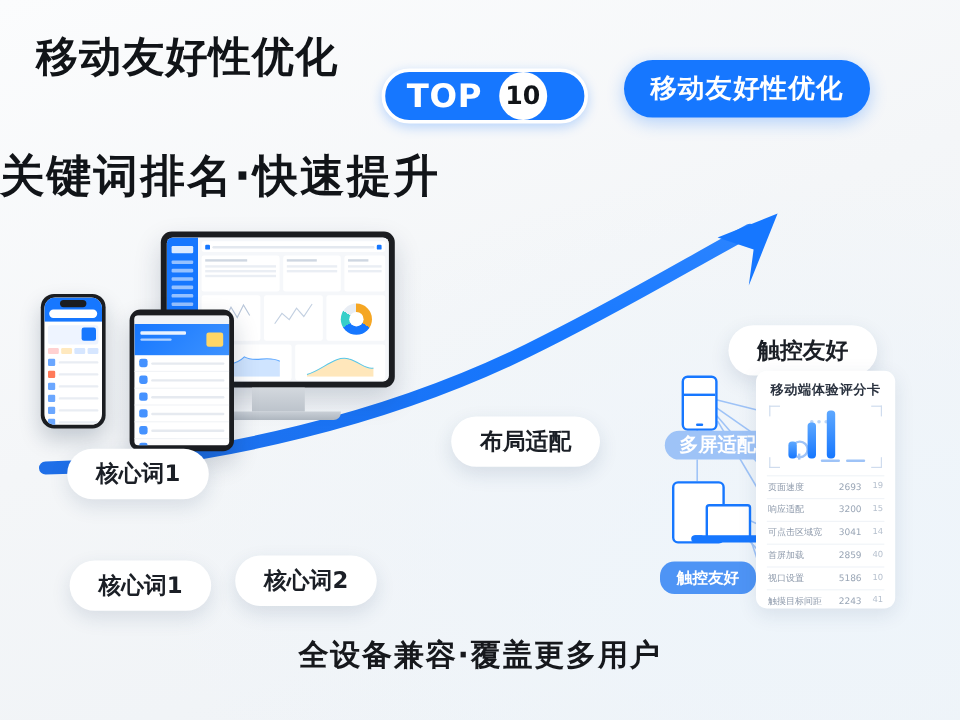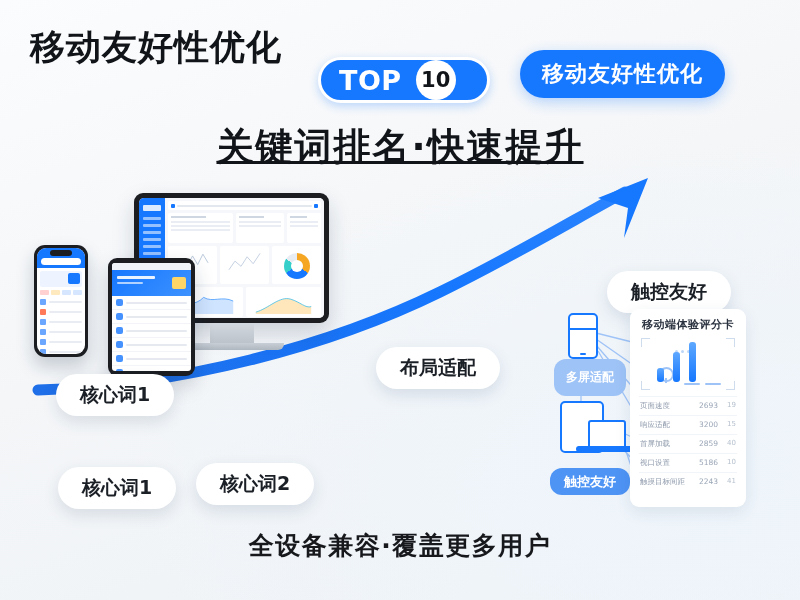--- a/index.html
+++ b/index.html
@@ -48,24 +48,22 @@
     height: 48px; padding: 0 22px;
     background: #1677ff; color: #fff;
     border-radius: 26px;
     display: flex; align-items: center;
     font-size: 22px; font-weight: 700; letter-spacing: 1px;
     box-shadow: 0 4px 14px rgba(22,119,255,.30);
     white-space: nowrap;
   }
   .hl-sub {
     position: absolute; left: 0; right: 0; top: 122px;
-    text-align: center;
     font-size: 37px; font-weight: 700; letter-spacing: 2px;
     color: #111418;
-    text-decoration: underline;
   }
 
   
   .arrow-svg { position: absolute; left: 0; top: 150px; width: 800px; height: 290px; }
 
   
   .devices { position: absolute; left: 26px; top: 193px; width: 320px; height: 200px; }
 
   
   .mon { position: absolute; left: 108px; top: 0px; width: 195px; }
@@ -181,24 +179,24 @@
   .d-tablet .hm { position: absolute; left: 50%; transform: translateX(-50%); bottom: 2px; width: 8px; height: 3px; background: #1677ff; border-radius: 2px;}
   .d-laptop {
     position: absolute; left: 48px; top: 115px; width: 34px; height: 26px;
     border: 2.5px solid #1677ff; border-radius: 3px 3px 0 0; background: #fff;
   }
   .d-laptop-base {
     position: absolute; left: 36px; top: 141px; width: 58px; height: 6px;
     background: #1677ff; border-radius: 3px;
   }
   .d-tag {
-    position: absolute; height: 37px; padding: 0 12px;
+    position: absolute; height: 24px; padding: 0 12px;
     background: #8cb8f5; color: #ffffff; border-radius: 12px;
     display: flex; align-items: center; justify-content: center;
-    font-size: 12px; font-weight: 700; white-space: nowrap;
+    font-size: 16px; font-weight: 700; white-space: nowrap;
   }
   #dtag1 { left: 14px; top: 54px; background: #9ec3f7; }
   #dtag2 { left: 10px; top: 163px; background: #4e94f5; font-size: 13px; height: 27px; padding: 0 14px;}
 
   .scorecard {
     position: absolute; left: 90px; top: 4px; width: 116px; height: 198px;
     background: #ffffff; border-radius: 9px;
     box-shadow: 0 5px 16px rgba(30,60,100,.10);
     padding: 8px 9px; box-sizing: border-box;
   }
@@ -473,20 +471,25 @@
           <span class="sc-lbl">页面速度</span>
           <span class="sc-val">2693</span>
           <span class="sc-delta">19</span>
         </div>
         <div class="sc-row">
           <span class="sc-lbl">响应适配</span>
           <span class="sc-val">3200</span>
           <span class="sc-delta">15</span>
         </div>
         <div class="sc-row">
+          <span class="sc-lbl">可点击区域宽</span>
+          <span class="sc-val">3041</span>
+          <span class="sc-delta">14</span>
+        </div>
+        <div class="sc-row">
           <span class="sc-lbl">首屏加载</span>
           <span class="sc-val">2859</span>
           <span class="sc-delta">40</span>
         </div>
         <div class="sc-row">
           <span class="sc-lbl">视口设置</span>
           <span class="sc-val">5186</span>
           <span class="sc-delta">10</span>
         </div>
         <div class="sc-row">

